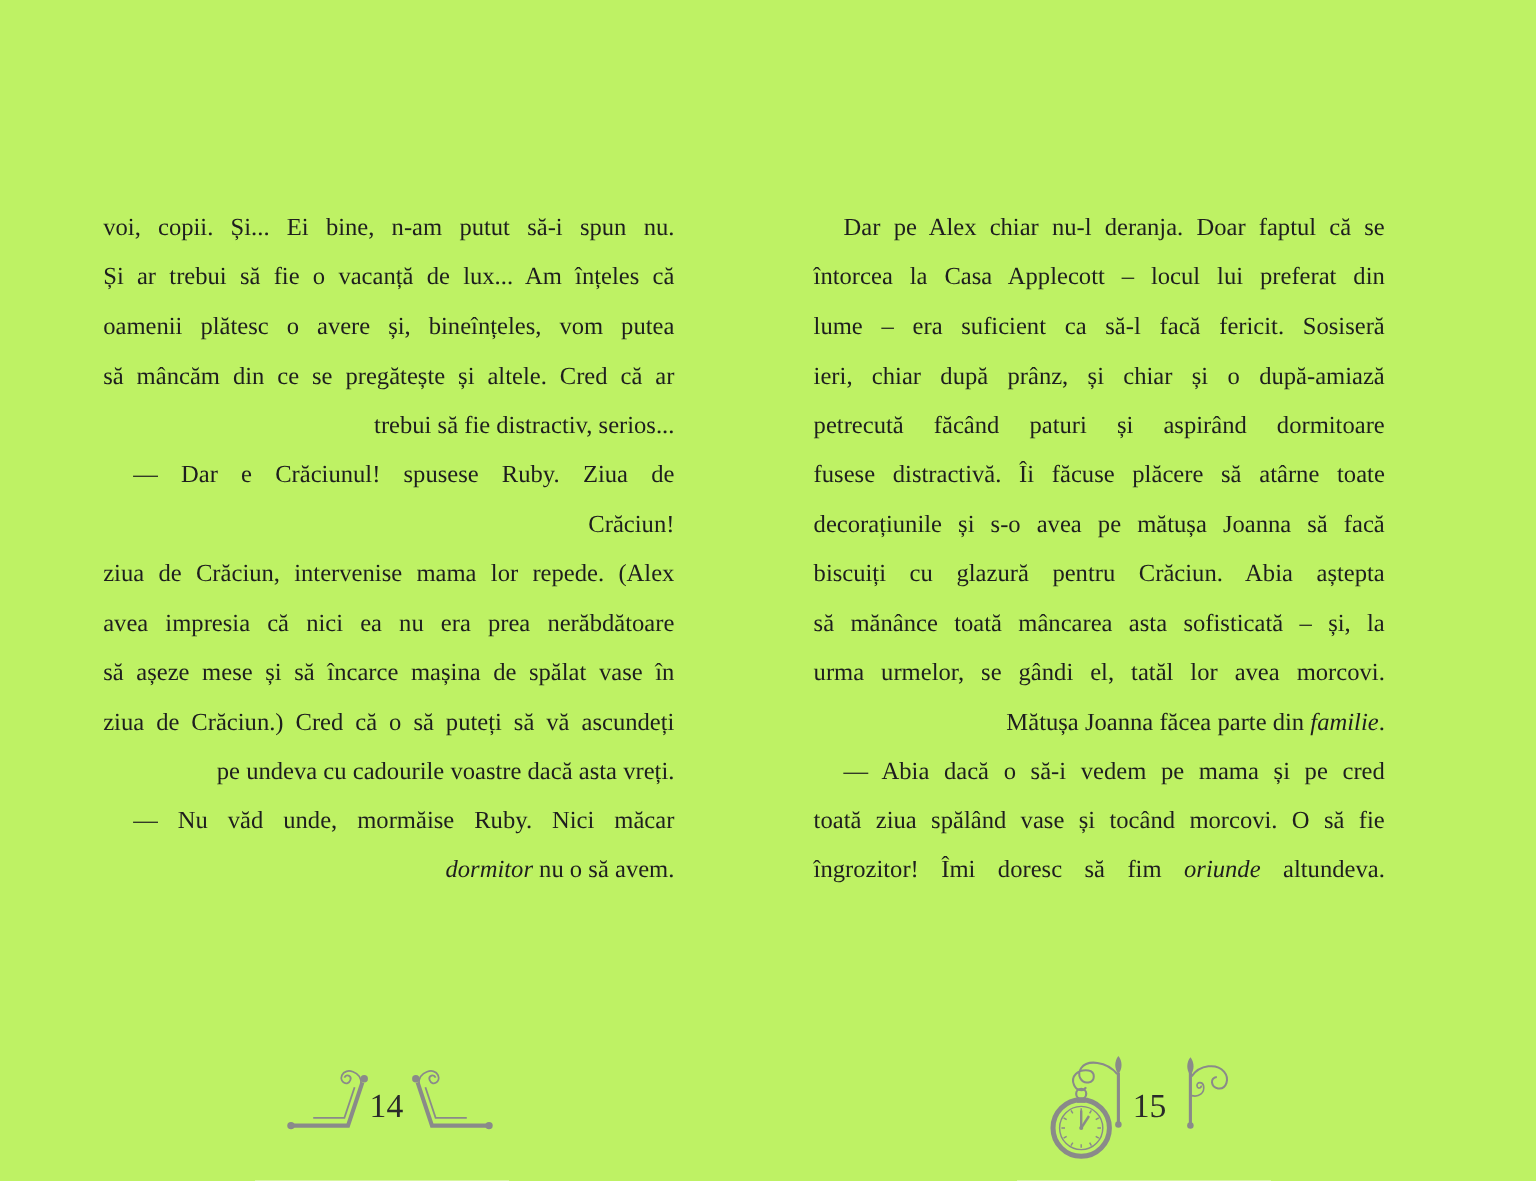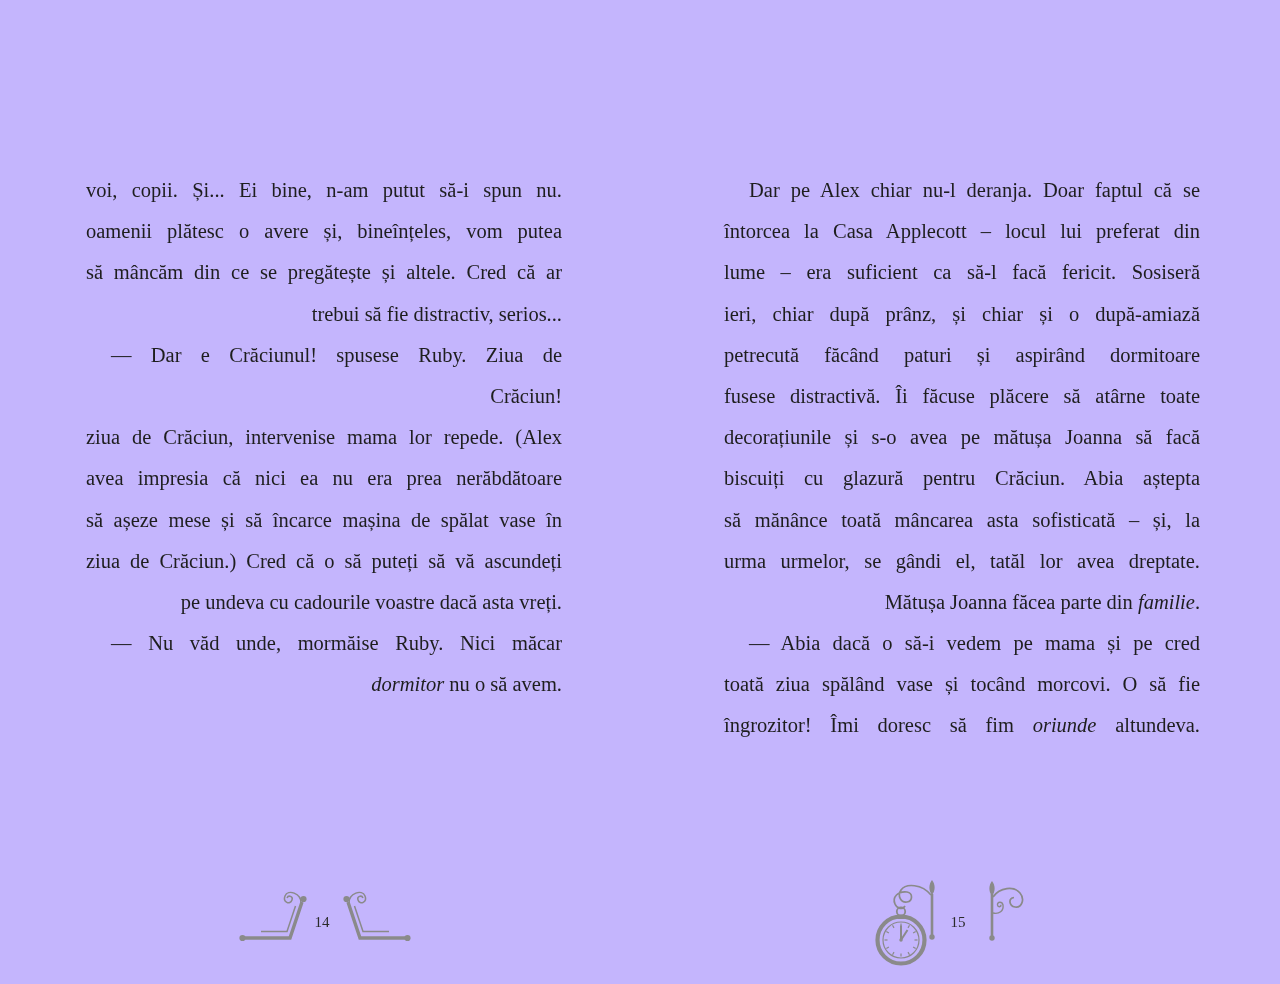--- a/index.html
+++ b/index.html
@@ -8,70 +8,71 @@
     width: 1280px;
     height: 984px;
     background: #ffffff;
     overflow: hidden;
     font-family: "Liberation Serif", "DejaVu Serif", serif;
   }
   .spread {
     position: relative;
     width: 1280px;
     height: 984px;
-    background: #c4b5fd;
+    background: #bef264;
     color: var(--ink, #1e1e1e);
   }
   .page-text {
     position: absolute;
     top: 170px;
     width: 476px;
     font-size: 20.5px;
     color: var(--ink, #1e1e1e);
   }
   .page-text.left  { left: 86px; }
-  .page-text.right { left: 724px; }
+  .page-text.right { left: 678px; }
   .text-line {
     height: 41.2px;
     line-height: 41.2px;
     white-space: normal;
     text-align: right;
   }
   .text-line.just {
     text-align: justify;
     text-align-last: justify;
     text-justify: inter-word;
   }
   .text-line.ind { text-indent: 25px; }
   .text-line em { font-style: italic; }
 
   .footer-orn { position: absolute; color: var(--orn, #8a8a8a); }
   .page-num {
     position: absolute;
     width: 38px;
     text-align: center;
-    font-size: 15px;
+    font-size: 28px;
     line-height: 21px;
     color: #2a2a2a;
   }
   #pagenum-left  { left: 303px; top: 912px; }
   #pagenum-right { left: 939px; top: 912px; }
   #orn-corner-l { left: 238px; top: 889px; }
   #orn-corner-r { left: 342px; top: 889px; }
   #orn-watch    { left: 868px; top: 879px; }
   #orn-post     { left: 984px; top: 880px; }
   svg { display: block; }
 </style>
 </head>
 <body style="background: rgb(255, 255, 255);">
 
 <div class="spread">
 
   <div class="page-text left">
       <div class="text-line just"><span>voi, copii. Și... Ei bine, n-am putut să-i spun nu.</span></div>
+      <div class="text-line just"><span>Și ar trebui să fie o vacanță de lux... Am înțeles că</span></div>
       <div class="text-line just"><span>oamenii plătesc o avere și, bineînțeles, vom putea</span></div>
       <div class="text-line just"><span>să mâncăm din ce se pregătește și altele. Cred că ar</span></div>
       <div class="text-line"><span>trebui să fie distractiv, serios...</span></div>
       <div class="text-line just ind"><span>— Dar e Crăciunul! spusese Ruby. Ziua de</span></div>
       <div class="text-line"><span>Crăciun!</span></div>
       <div class="text-line just"><span>ziua de Crăciun, intervenise mama lor repede. (Alex</span></div>
       <div class="text-line just"><span>avea impresia că nici ea nu era prea nerăbdătoare</span></div>
       <div class="text-line just"><span>să așeze mese și să încarce mașina de spălat vase în</span></div>
       <div class="text-line just"><span>ziua de Crăciun.) Cred că o să puteți să vă ascundeți</span></div>
       <div class="text-line"><span>pe undeva cu cadourile voastre dacă asta vreți.</span></div>
@@ -82,21 +83,21 @@
   <div class="page-text right">
       <div class="text-line just ind"><span>Dar pe Alex chiar nu-l deranja. Doar faptul că se</span></div>
       <div class="text-line just"><span>întorcea la Casa Applecott – locul lui preferat din</span></div>
       <div class="text-line just"><span>lume – era suficient ca să-l facă fericit. Sosiseră</span></div>
       <div class="text-line just"><span>ieri, chiar după prânz, și chiar și o după-amiază</span></div>
       <div class="text-line just"><span>petrecută făcând paturi și aspirând dormitoare</span></div>
       <div class="text-line just"><span>fusese distractivă. Îi făcuse plăcere să atârne toate</span></div>
       <div class="text-line just"><span>decorațiunile și s-o avea pe mătușa Joanna să facă</span></div>
       <div class="text-line just"><span>biscuiți cu glazură pentru Crăciun. Abia aștepta</span></div>
       <div class="text-line just"><span>să mănânce toată mâncarea asta sofisticată – și, la</span></div>
-      <div class="text-line just"><span>urma urmelor, se gândi el, tatăl lor avea dreptate.</span></div>
+      <div class="text-line just"><span>urma urmelor, se gândi el, tatăl lor avea morcovi.</span></div>
       <div class="text-line"><span>Mătușa Joanna făcea parte din </span><em>familie</em><span>.</span></div>
       <div class="text-line just ind"><span>— Abia dacă o să-i vedem pe mama și pe cred</span></div>
       <div class="text-line just"><span>toată ziua spălând vase și tocând morcovi. O să fie</span></div>
       <div class="text-line just"><span>îngrozitor! Îmi doresc să fim </span><em>oriunde</em><span> altundeva.</span></div>
     </div>
 
   <span class="footer-orn" id="orn-corner-l">
     <svg width="70" height="58" viewBox="0 0 70 58" fill="none" stroke="currentColor">
       <circle cx="4.5" cy="49" r="3.1" fill="currentColor" stroke="none"></circle>
       <path d="M7,49 H52 L64,13" stroke-width="3.4" stroke-linejoin="miter"></path>

